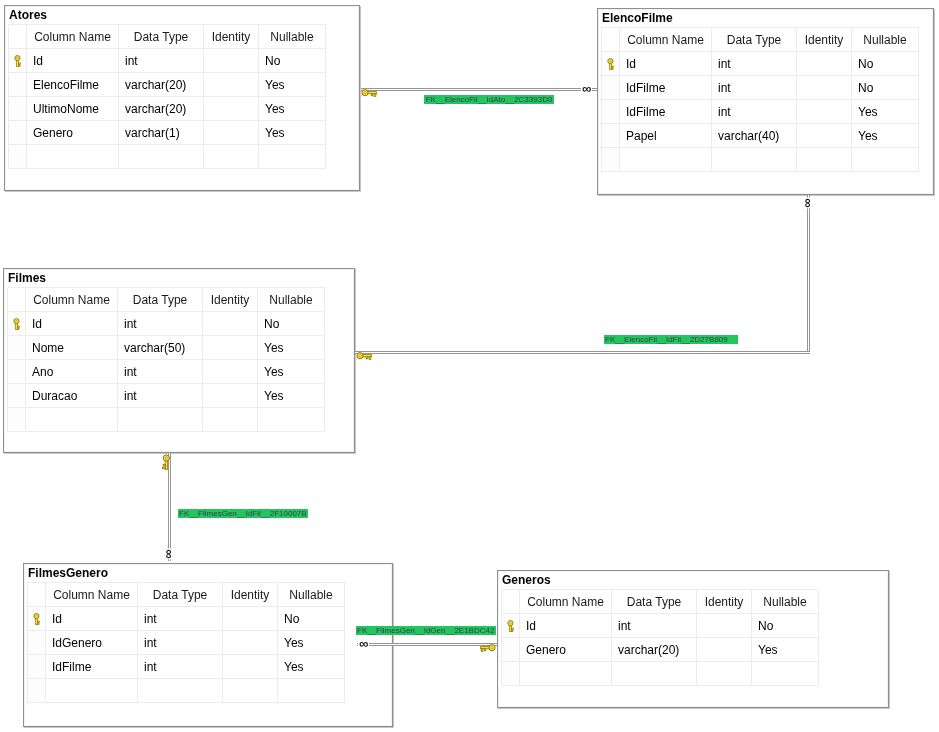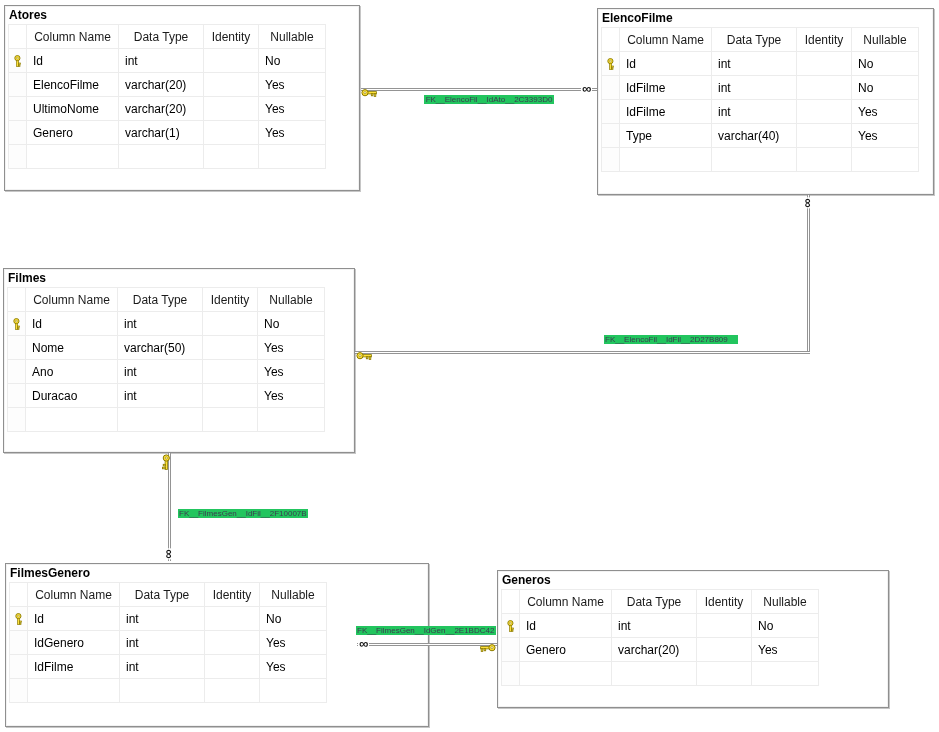--- a/index.html
+++ b/index.html
@@ -147,21 +147,21 @@
       </tr>
       <tr>
         <td class="rowhdr"></td>
         <td>IdFilme</td>
         <td>int</td>
         <td></td>
         <td>Yes</td>
       </tr>
       <tr>
         <td class="rowhdr"></td>
-        <td>Type</td>
+        <td>Papel</td>
         <td>varchar(40)</td>
         <td></td>
         <td>Yes</td>
       </tr>
       <tr>
         <td class="rowhdr"></td>
         <td></td>
         <td></td>
         <td></td>
         <td></td>
@@ -228,21 +228,21 @@
         <td class="rowhdr"></td>
         <td></td>
         <td></td>
         <td></td>
         <td></td>
       </tr>
     </tbody>
       </table>
   </div>
 
-  <div class="node" style="left:5px;top:563px;width:424px;height:164px">
+  <div class="node" style="left:23px;top:563px;width:370px;height:164px">
     <div class="node-title">FilmesGenero</div>
     <table class="grid">
       <colgroup>
           <col class="c0">
           <col class="c1">
           <col class="c2">
           <col class="c3">
           <col class="c4">
         </colgroup>
       <tbody>

